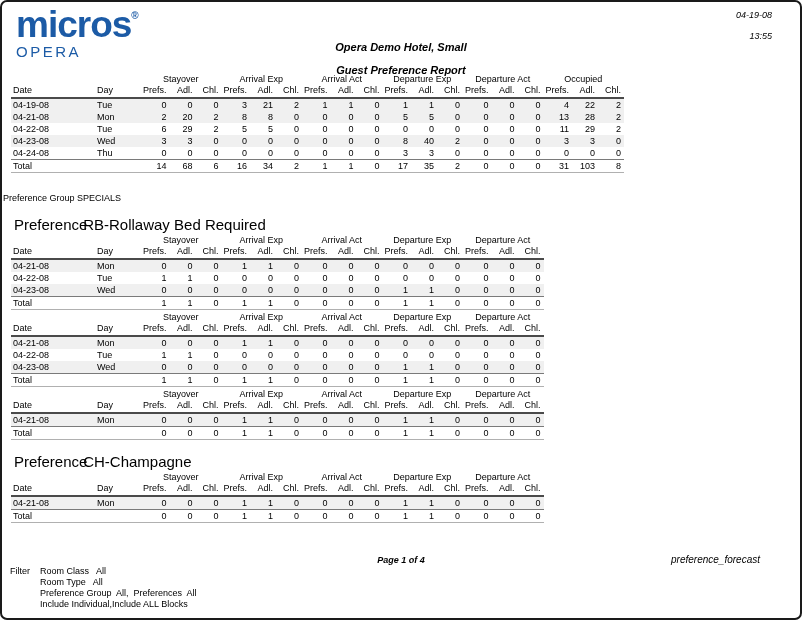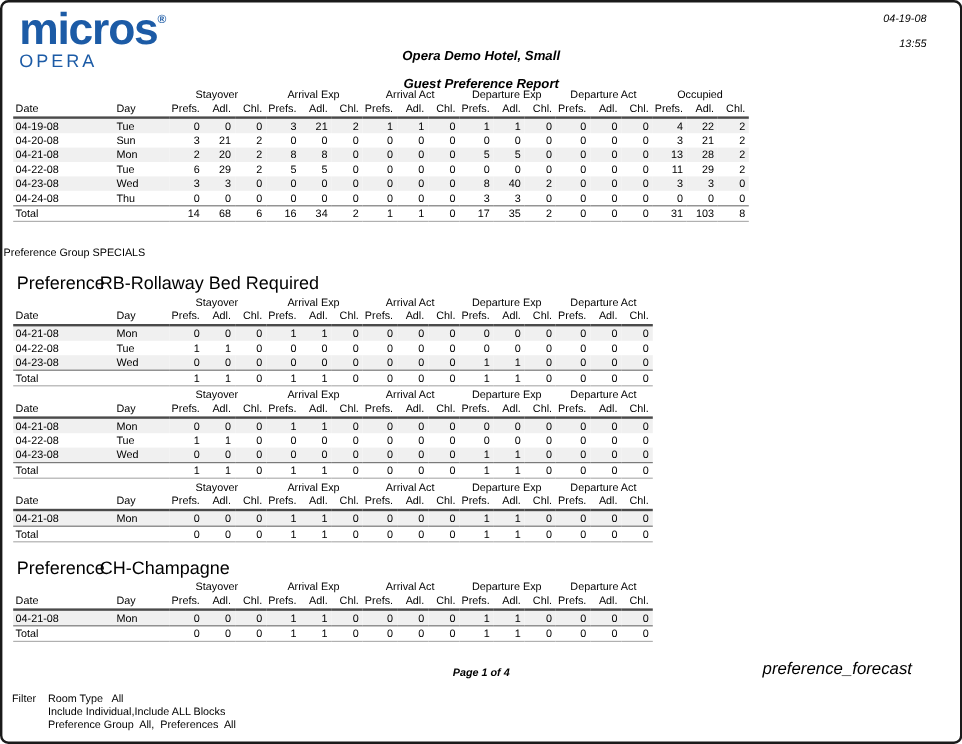--- a/index.html
+++ b/index.html
@@ -30,21 +30,21 @@
   .pg-line{margin-top:20px;margin-left:-8px;font-size:9px;}
   .pref-line{margin-top:13px;margin-left:3px;font-size:15px;}
   .pref-lbl{display:inline-block;width:65px;}
   .pref-name{display:inline-block;}
   
   .footer{position:absolute;left:8px;bottom:8px;font-size:9px;line-height:11px;}
   .footer-row{display:flex;}
   .filter-lbl{width:30px;}
   .filter-line{white-space:pre;}
   .page-num{position:absolute;left:50%;transform:translateX(-50%);bottom:53px;font-size:9px;font-style:italic;font-weight:bold;}
-  .report-name{position:absolute;right:40px;bottom:53px;font-size:14px;font-style:italic;}
+  .report-name{position:absolute;right:40px;bottom:53px;font-size:10px;font-style:italic;}
 </style>
 </head>
 <body>
 
 <div class="page">
 
   <div class="hdr">
     <div class="logo">
       <div>
         <span class="logo-brand">micros</span><span class="logo-reg">®</span>
@@ -134,42 +134,20 @@
               <td>1</td>
               <td>1</td>
               <td>0</td>
               <td>0</td>
               <td>0</td>
               <td>0</td>
               <td>4</td>
               <td>22</td>
               <td>2</td>
             </tr>
-            <tr>
-              <td class="left">04-20-08</td>
-              <td class="left">Sun</td>
-              <td>3</td>
-              <td>21</td>
-              <td>2</td>
-              <td>0</td>
-              <td>0</td>
-              <td>0</td>
-              <td>0</td>
-              <td>0</td>
-              <td>0</td>
-              <td>0</td>
-              <td>0</td>
-              <td>0</td>
-              <td>0</td>
-              <td>0</td>
-              <td>0</td>
-              <td>3</td>
-              <td>21</td>
-              <td>2</td>
-            </tr>
             <tr class="stripe">
               <td class="left">04-21-08</td>
               <td class="left">Mon</td>
               <td>2</td>
               <td>20</td>
               <td>2</td>
               <td>8</td>
               <td>8</td>
               <td>0</td>
               <td>0</td>
@@ -740,22 +718,23 @@
           </table>
         </div>
     </div>
 
   </div>
 
   <div class="footer">
     <div class="footer-row">
       <div class="filter-lbl">Filter</div>
       <div>
+          <div class="filter-line">Room Class   All</div>
           <div class="filter-line">Room Type   All</div>
+          <div class="filter-line">Preference Group  All,  Preferences  All</div>
           <div class="filter-line">Include Individual,Include ALL Blocks</div>
-          <div class="filter-line">Preference Group  All,  Preferences  All</div>
         </div>
     </div>
   </div>
   <div class="page-num">Page 1 of 4</div>
   <div class="report-name">preference_forecast</div>
 
 </div>
 
 </body></html>

